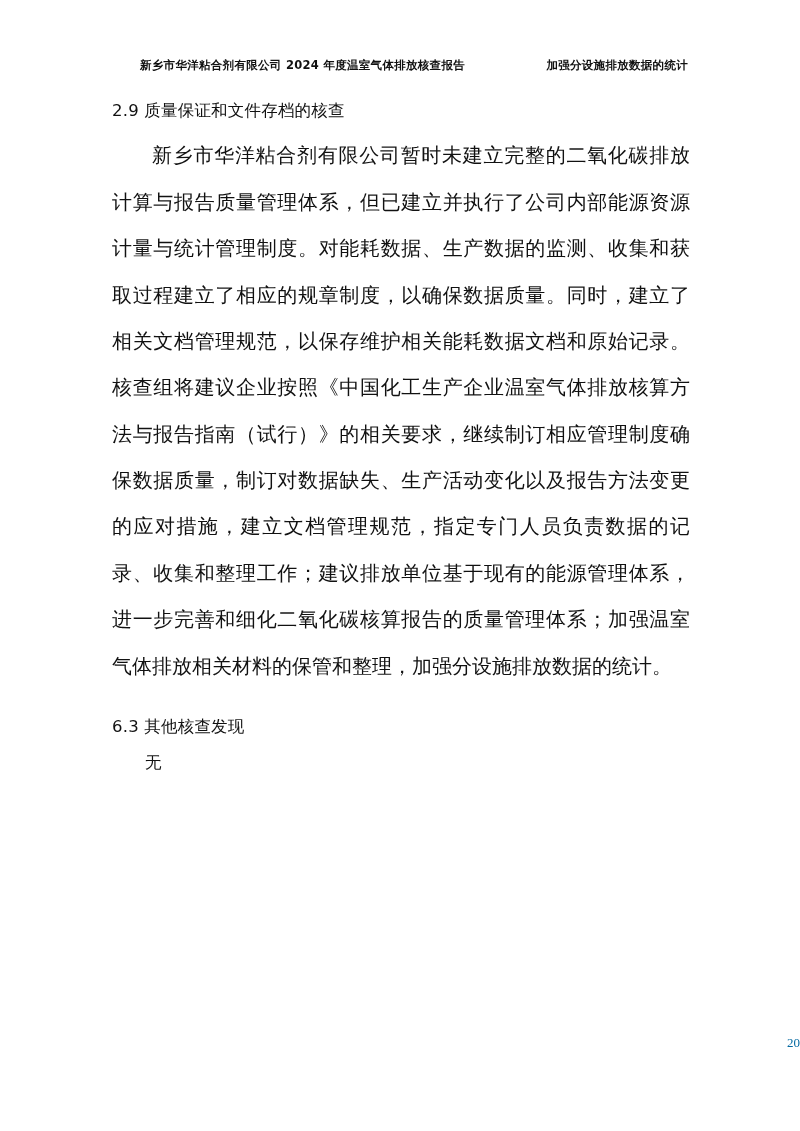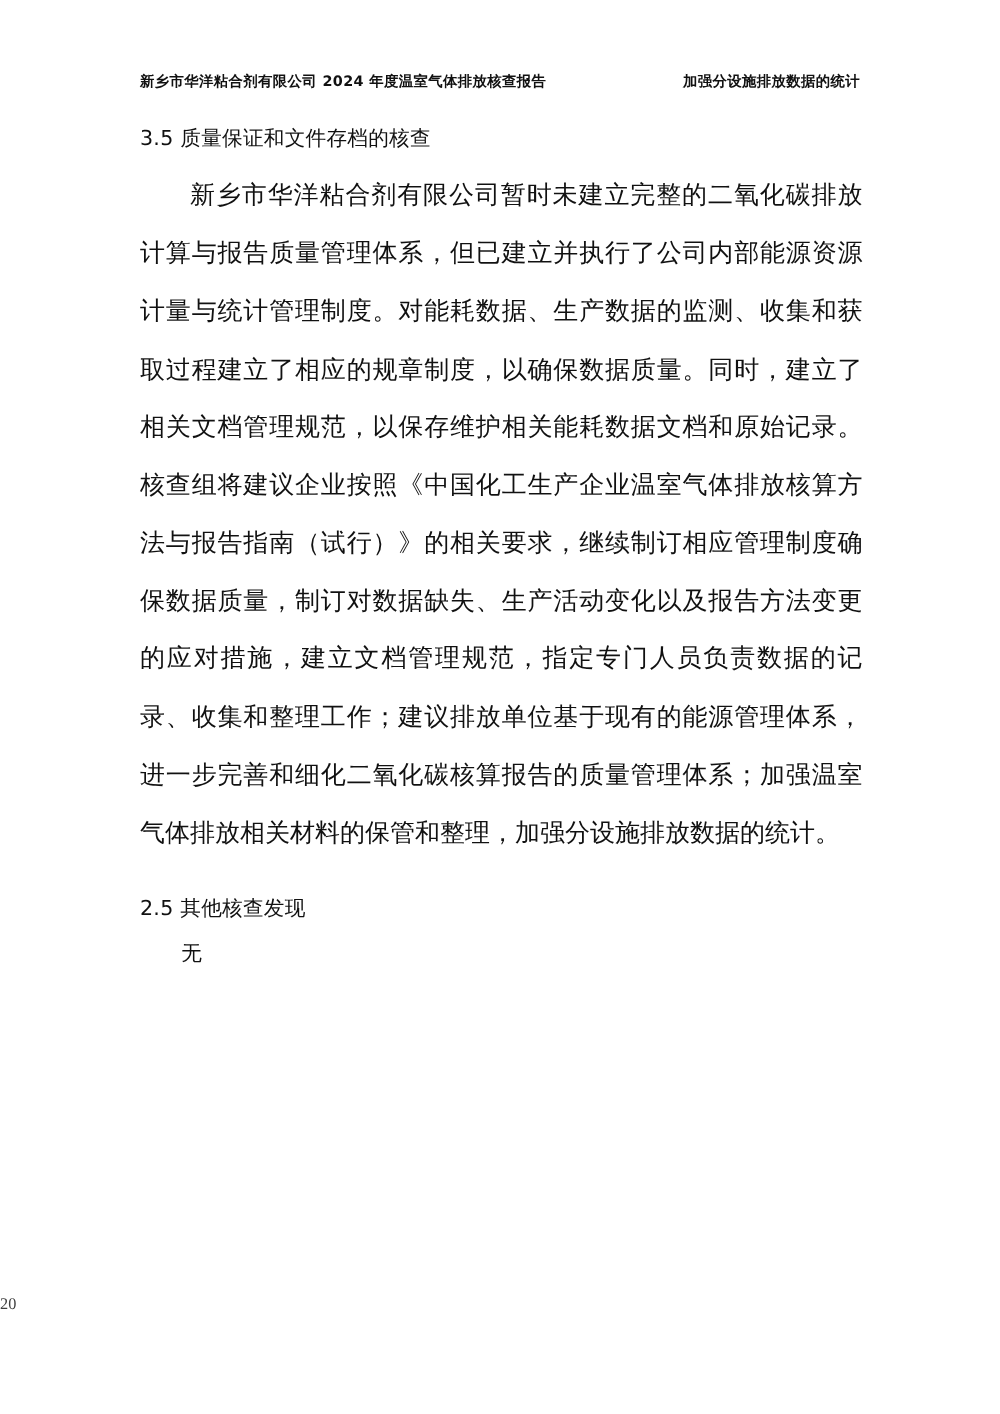--- a/index.html
+++ b/index.html
@@ -26,20 +26,21 @@
   }
   .header {
     display: flex;
     justify-content: space-between;
     align-items: baseline;
     padding-top: 58px;
     font-size: 11.5px;
     font-weight: bold;
     letter-spacing: 0.3px;
     color: #111;
+    margin-left: 28px;
   }
   .header-left {
     white-space: nowrap;
   }
   .header-right {
     white-space: nowrap;
     padding-right: 2px;
   }
   .section-heading {
     font-size: 16.5px;
@@ -62,43 +63,43 @@
     line-height: 2.32;
     text-indent: 2em;
     color: #111;
     margin-top: 2px;
   }
   .page-number {
     position: absolute;
     left: 0;
     right: 0;
     top: 1035px;
-    text-align: left;
+    text-align: right;
     font-size: 13px;
-    color: #404040;
+    color: #0369a1;
     font-family: "Liberation Serif", serif;
   }
 </style>
 </head>
 <body>
 
 <div class="page">
   <div class="content">
 
     <div class="header">
       <span class="header-left">新乡市华洋粘合剂有限公司 2024 年度温室气体排放核查报告</span>
       <span class="header-right">加强分设施排放数据的统计</span>
     </div>
 
     <div>
-      <div class="section-heading">3.5 质量保证和文件存档的核查</div>
+      <div class="section-heading">2.9 质量保证和文件存档的核查</div>
       <div class="body-para">新乡市华洋粘合剂有限公司暂时未建立完整的二氧化碳排放计算与报告质量管理体系，但已建立并执行了公司内部能源资源计量与统计管理制度。对能耗数据、生产数据的监测、收集和获取过程建立了相应的规章制度，以确保数据质量。同时，建立了相关文档管理规范，以保存维护相关能耗数据文档和原始记录。核查组将建议企业按照《中国化工生产企业温室气体排放核算方法与报告指南（试行）》的相关要求，继续制订相应管理制度确保数据质量，制订对数据缺失、生产活动变化以及报告方法变更的应对措施，建立文档管理规范，指定专门人员负责数据的记录、收集和整理工作；建议排放单位基于现有的能源管理体系，进一步完善和细化二氧化碳核算报告的质量管理体系；加强温室气体排放相关材料的保管和整理，加强分设施排放数据的统计。</div>
     </div>
 
     <div>
-      <div class="section-heading">2.5 其他核查发现</div>
+      <div class="section-heading">6.3 其他核查发现</div>
       <div class="short-line">无</div>
     </div>
 
   </div>
 
   <div class="page-number">20</div>
 </div>
 
 </body></html>

